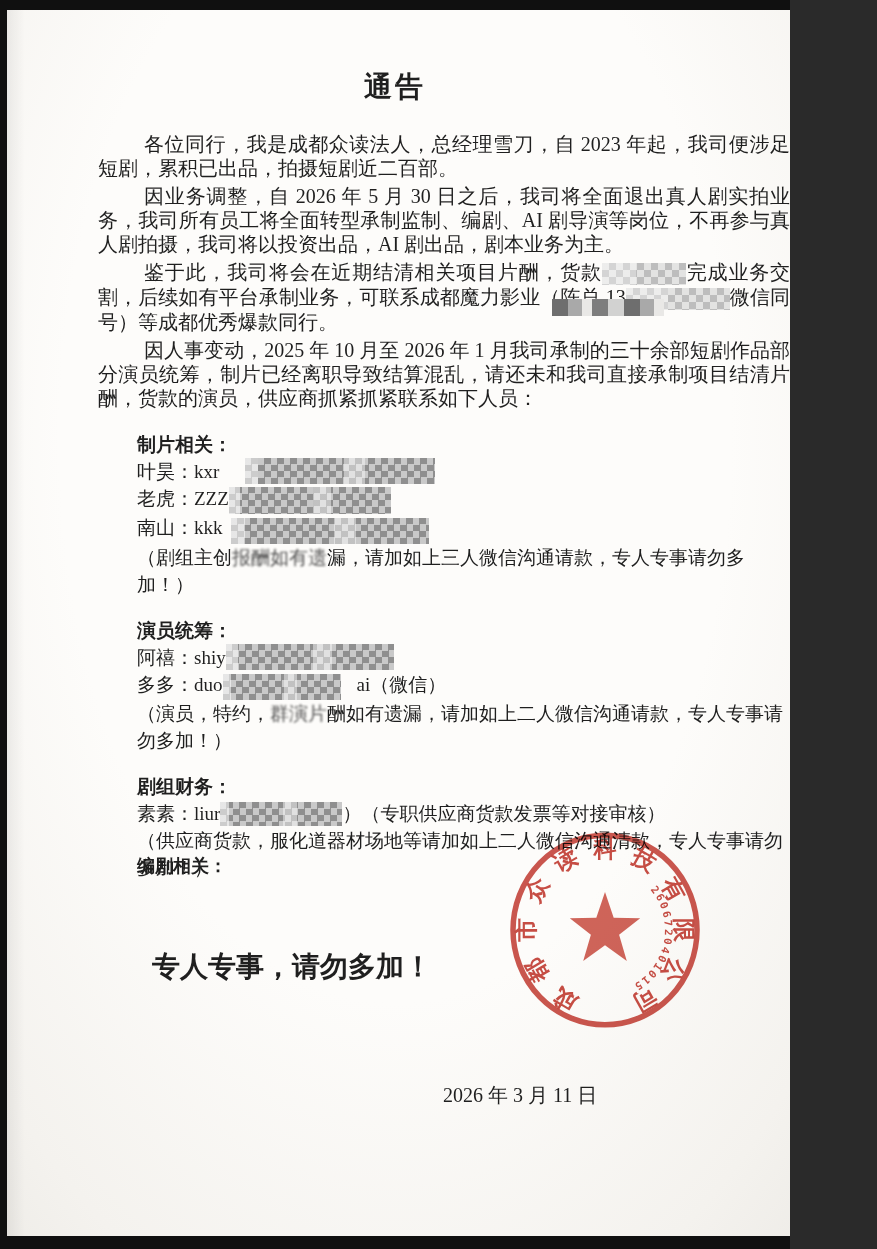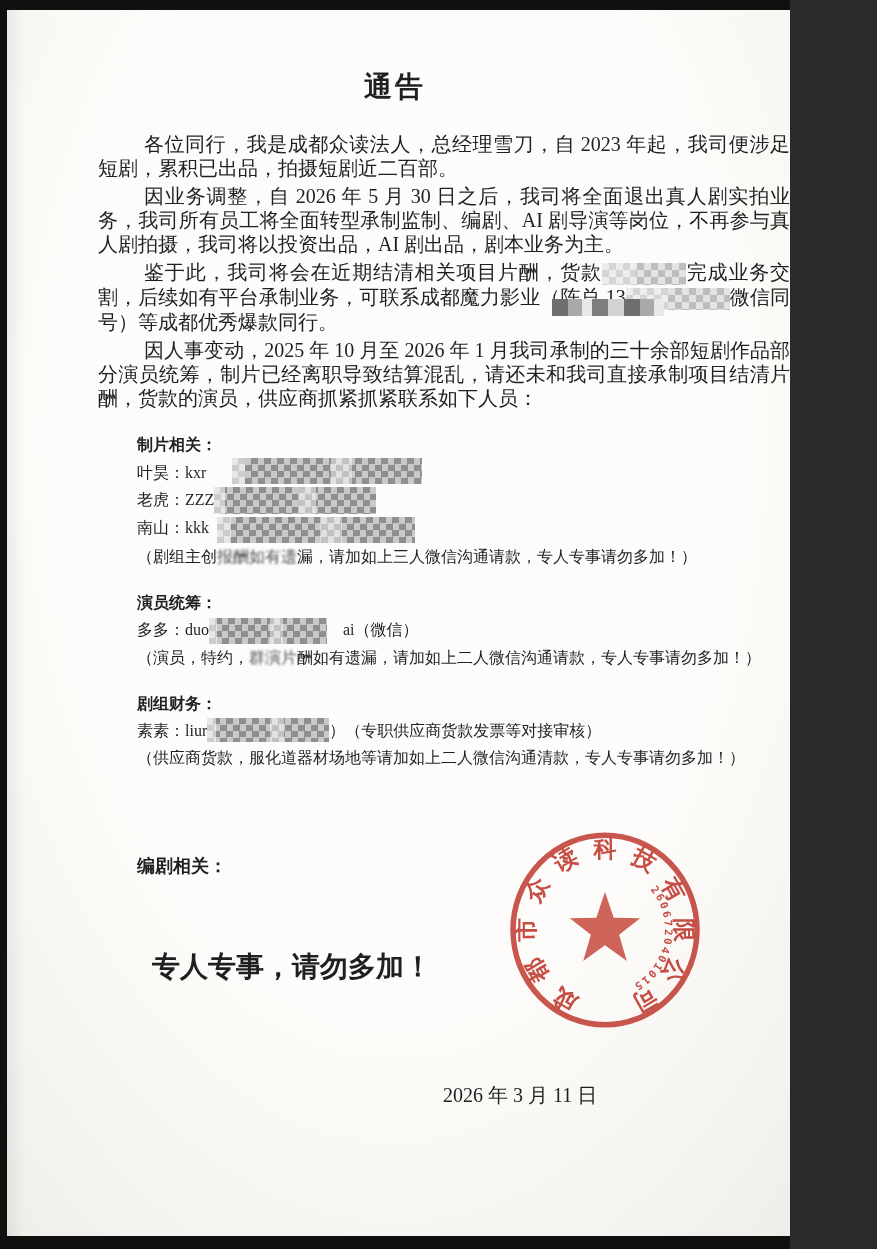--- a/index.html
+++ b/index.html
@@ -13,21 +13,21 @@
     position:absolute;left:7px;top:10px;width:863px;height:1226px;
     background:
       linear-gradient(90deg, rgba(0,0,0,.06) 0, rgba(0,0,0,0) 18px),
       linear-gradient(270deg, rgba(0,0,0,.05) 0, rgba(0,0,0,0) 22px),
       radial-gradient(ellipse at 45% 35%, #fdfcfa 50%, #f4f2ee 82%, #ebe9e4 100%);
   }
   .abs{position:absolute;}
   #title{left:0;right:0;top:68px;text-align:center;font-size:28px;font-weight:700;letter-spacing:3px;}
   #paragraphs{left:98px;top:132px;width:692px;font-size:20px;line-height:24px;text-align:justify;}
   #paragraphs p{margin:0 0 4px 0;text-indent:2.3em;}
-  #sections{left:137px;top:431px;width:660px;font-size:16px;line-height:27px;}
+  #sections{left:137px;top:431px;width:660px;font-size:19px;line-height:27px;}
   .section{margin-bottom:19px;}
   .sec-header{font-weight:700;}
   .note .smudge{filter:blur(1.3px);opacity:.8;}
   #sec-screenwriting{left:98px;top:853px;width:694px;font-size:18px;line-height:27px;}
   #sec-screenwriting .sec-header{margin-left:39px;}
   #sec-screenwriting p{margin:0;text-indent:39px;text-align:justify;}
   #closing{left:152px;top:948px;font-size:28px;font-weight:600;}
   #date{left:443px;top:1082px;font-size:20px;font-weight:400;}
   
   .mz{
@@ -73,20 +73,21 @@
     <div class="section">
       <div class="sec-header">制片相关：</div>
       <div><span>叶昊：kxr</span><span class="mz" style="width:190px;height:26px;margin-left:26px;"></span><span></span></div>
       <div><span>老虎：ZZZ</span><span class="mz" style="width:162px;height:27px;vertical-align:-9px;"></span><span></span></div>
       <div><span>南山：kkk</span><span class="mz" style="width:198px;height:26px;vertical-align:-10px;margin-left:8px;"></span><span></span></div>
       <div class="note"><span>（剧组主创</span><span class="smudge">报酬如有遗</span><span>漏，请加如上三人微信沟通请款，专人专事请勿多加！）</span></div>
     </div>
 
     <div class="section">
       <div class="sec-header">演员统筹：</div>
+      <div><span>阿禧：shiy</span><span class="mz" style="width:168px;height:26px;"></span><span></span></div>
       <div><span>多多：duo</span><span class="mz" style="width:118px;height:26px;vertical-align:-9px;margin-right:16px;"></span><span>ai（微信）</span></div>
       <div class="note"><span>（演员，特约，</span><span class="smudge">群演片</span><span>酬如有遗漏，请加如上二人微信沟通请款，专人专事请勿多加！）</span></div>
     </div>
 
     <div class="section" style="margin-bottom:22px;">
       <div class="sec-header">剧组财务：</div>
       <div><span>素素：liur</span><span class="mz" style="width:122px;height:24px;"></span><span>）（专职供应商货款发票等对接审核）</span></div>
       <div class="note"><span>（供应商货款，服化道器材场地等请加如上二人微信沟通清款，专人专事请勿多加！）</span></div>
     </div>
   </div>

